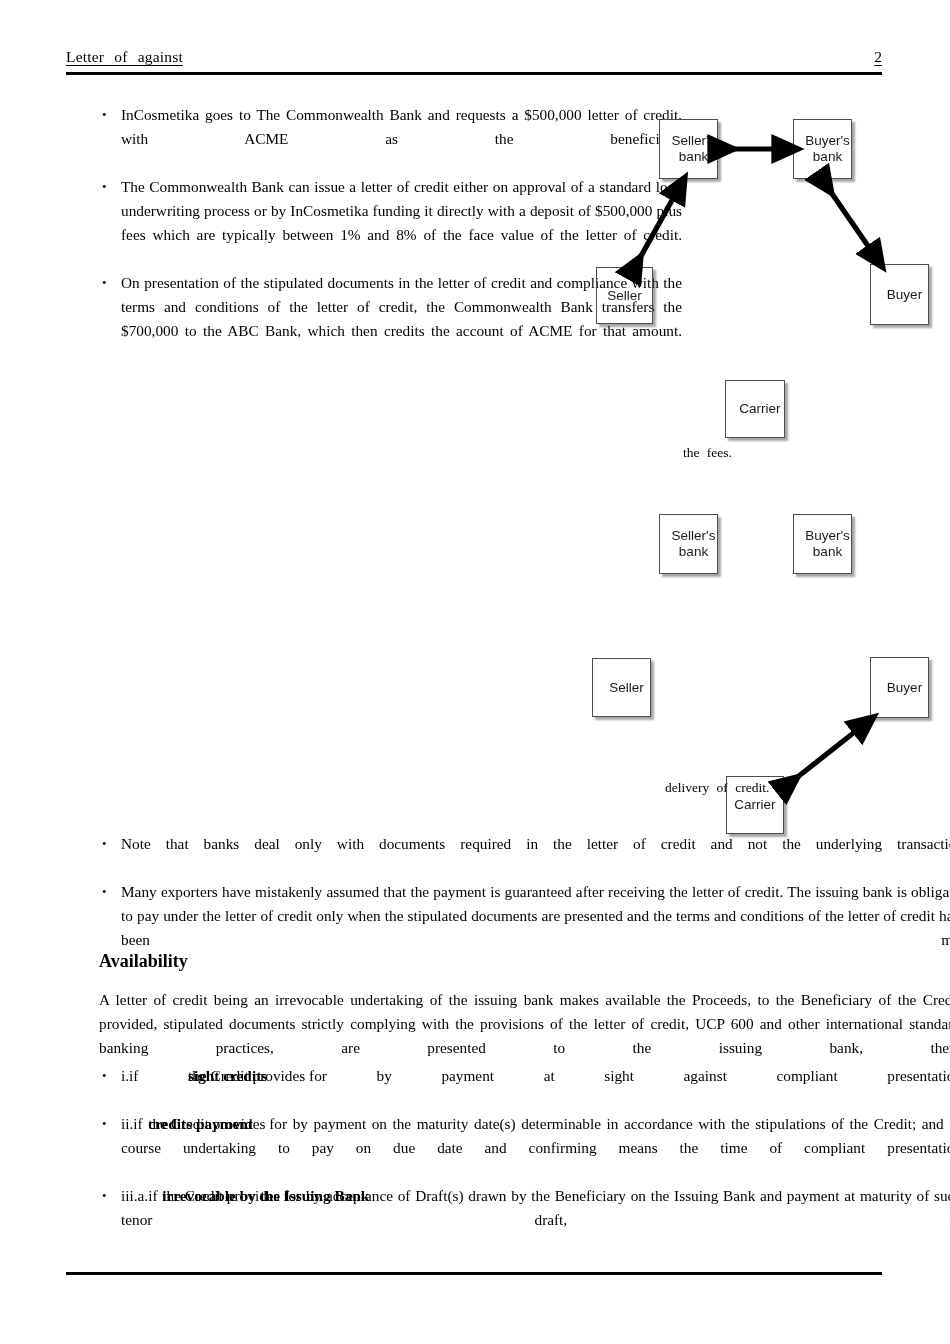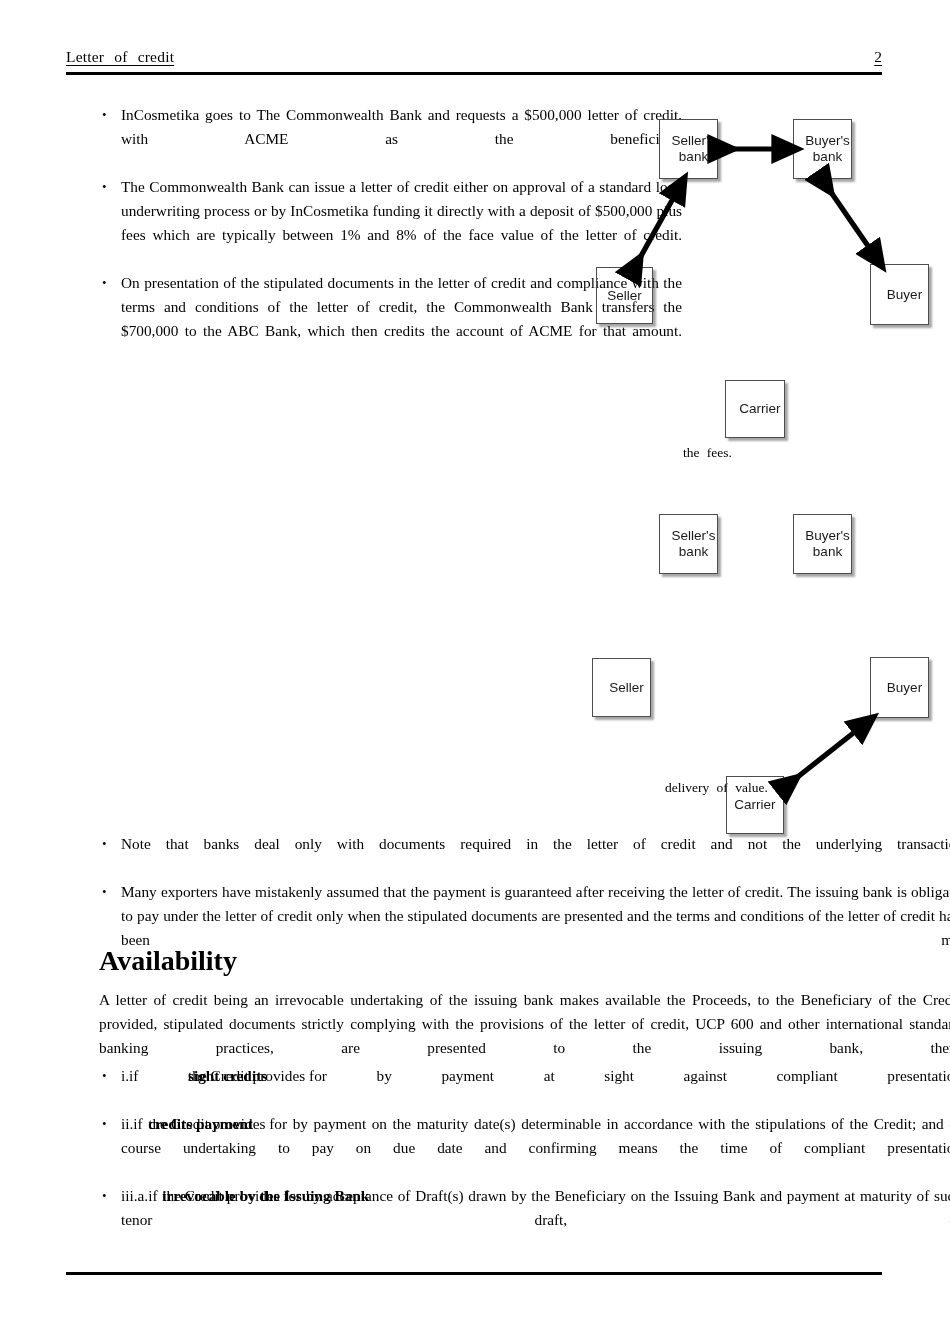--- a/index.html
+++ b/index.html
@@ -106,21 +106,21 @@
     content: "";
     display: inline-block;
     width: 100%;
   }
 
   
   .section-heading {
     position: absolute;
     font-family: "Liberation Serif", "DejaVu Serif", serif;
     font-weight: bold;
-    font-size: 28px;
+    font-size: 18px;
     line-height: 26px;
   }
 
   
   .dbox {
     position: absolute;
     box-sizing: border-box;
     border: 1.3px solid #4d4d4d;
     background: transparent;
     box-shadow: 2.5px 2.5px 2px rgba(0,0,0,0.35);
@@ -178,21 +178,21 @@
     word-spacing: 4px;
     z-index: 4;
   }
 </style>
 </head>
 <body>
 
 <div class="page">
 
   <div class="header">
-    <div class="header-title">Letter   of   credit</div>
+    <div class="header-title">Letter   of   against</div>
     <div class="header-page">2</div>
   </div>
   <div class="header-rule"></div>
 
   <ul class="bullet-list" style="left:100px; top:103px; width:582px;">
     <li class="bullet-item" style="margin-bottom:0px;">
       <span class="jfull">InCosmetika goes to The Commonwealth Bank and requests a $500,000 letter of credit, with ACME as the beneficiary.</span>
     </li>
     <li class="bullet-item">
       <span class="jfull">The Commonwealth Bank can issue a letter of credit either on approval of a standard loan underwriting process or by InCosmetika funding it directly with a deposit of $500,000 plus fees which are typically between 1% and 8% of the face value of the letter of credit.</span>
@@ -234,21 +234,21 @@
     </div>
     <div class="dbox opaque" style="left:592px; top:658px; width:59px; height:59px;">
       <span class="dbox-label">Seller</span>
     </div>
     <div class="dbox opaque" style="left:870px; top:657px; width:59px; height:61px;">
       <span class="dbox-label">Buyer</span>
     </div>
     <div class="dbox" style="left:726px; top:776px; width:58px; height:58px;">
       <span class="dbox-label">Carrier</span>
     </div>
-    <div class="small-note" style="left:665px; top:778px;">delivery   of   value.</div>
+    <div class="small-note" style="left:665px; top:778px;">delivery   of   credit.</div>
   </div>
 
   <svg class="arrow-layer" viewBox="0 0 950 1344" xmlns="http://www.w3.org/2000/svg">
     <defs>
       <marker id="ah" markerWidth="7" markerHeight="7" refX="3.2" refY="3.5" orient="auto" markerUnits="strokeWidth">
         <path d="M0,0.6 L6.4,3.5 L0,6.4 Z" fill="#000"></path>
       </marker>
     </defs>
 
     <line x1="724" y1="149" x2="788" y2="149" stroke="#000" stroke-width="5.2" marker-start="url(#ah)" marker-end="url(#ah)"></line>

